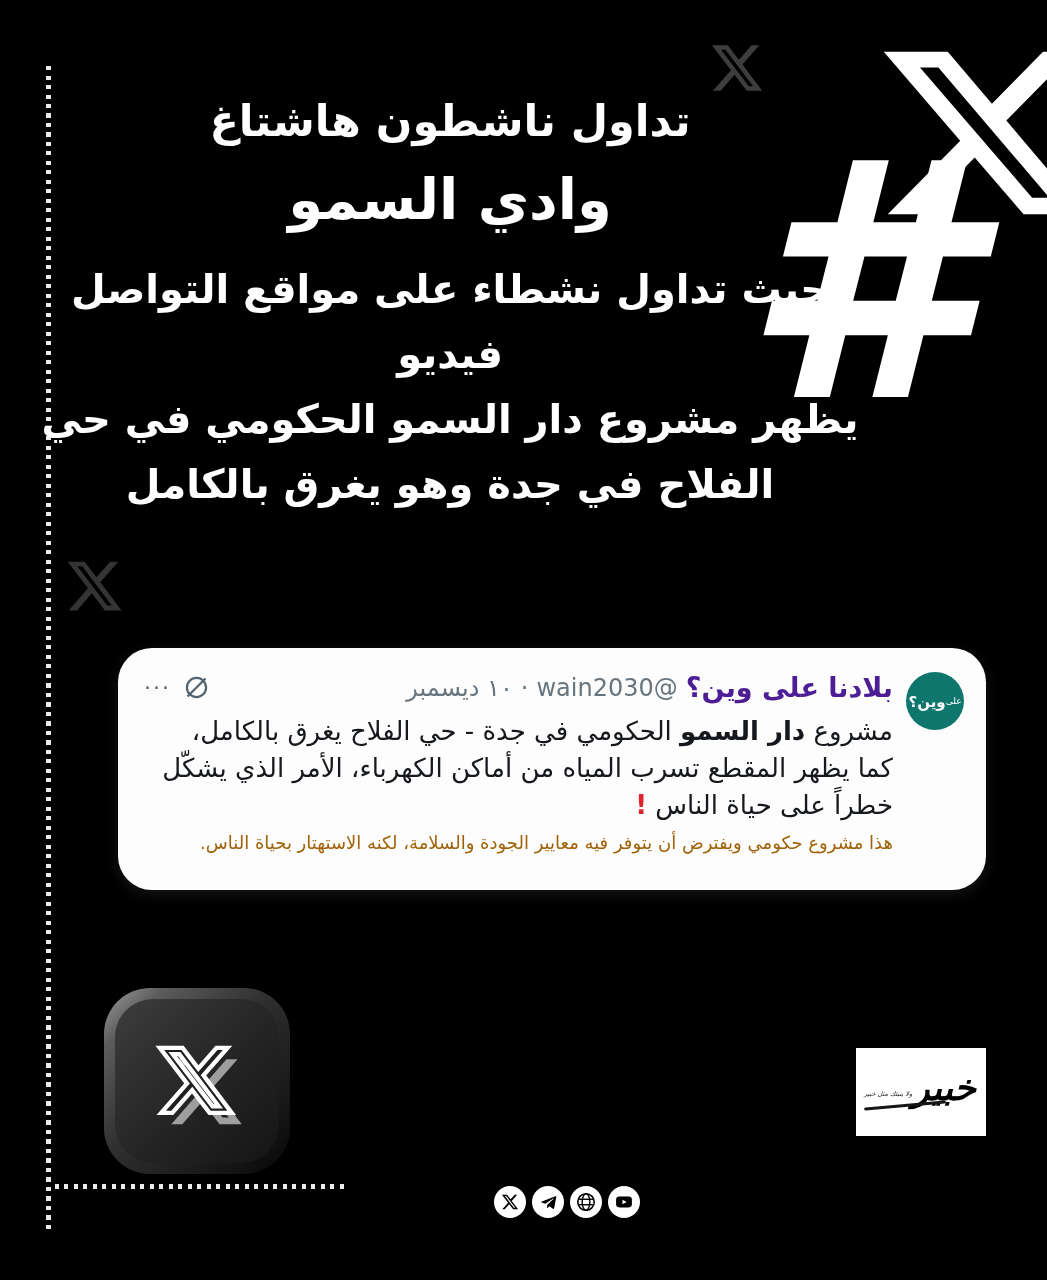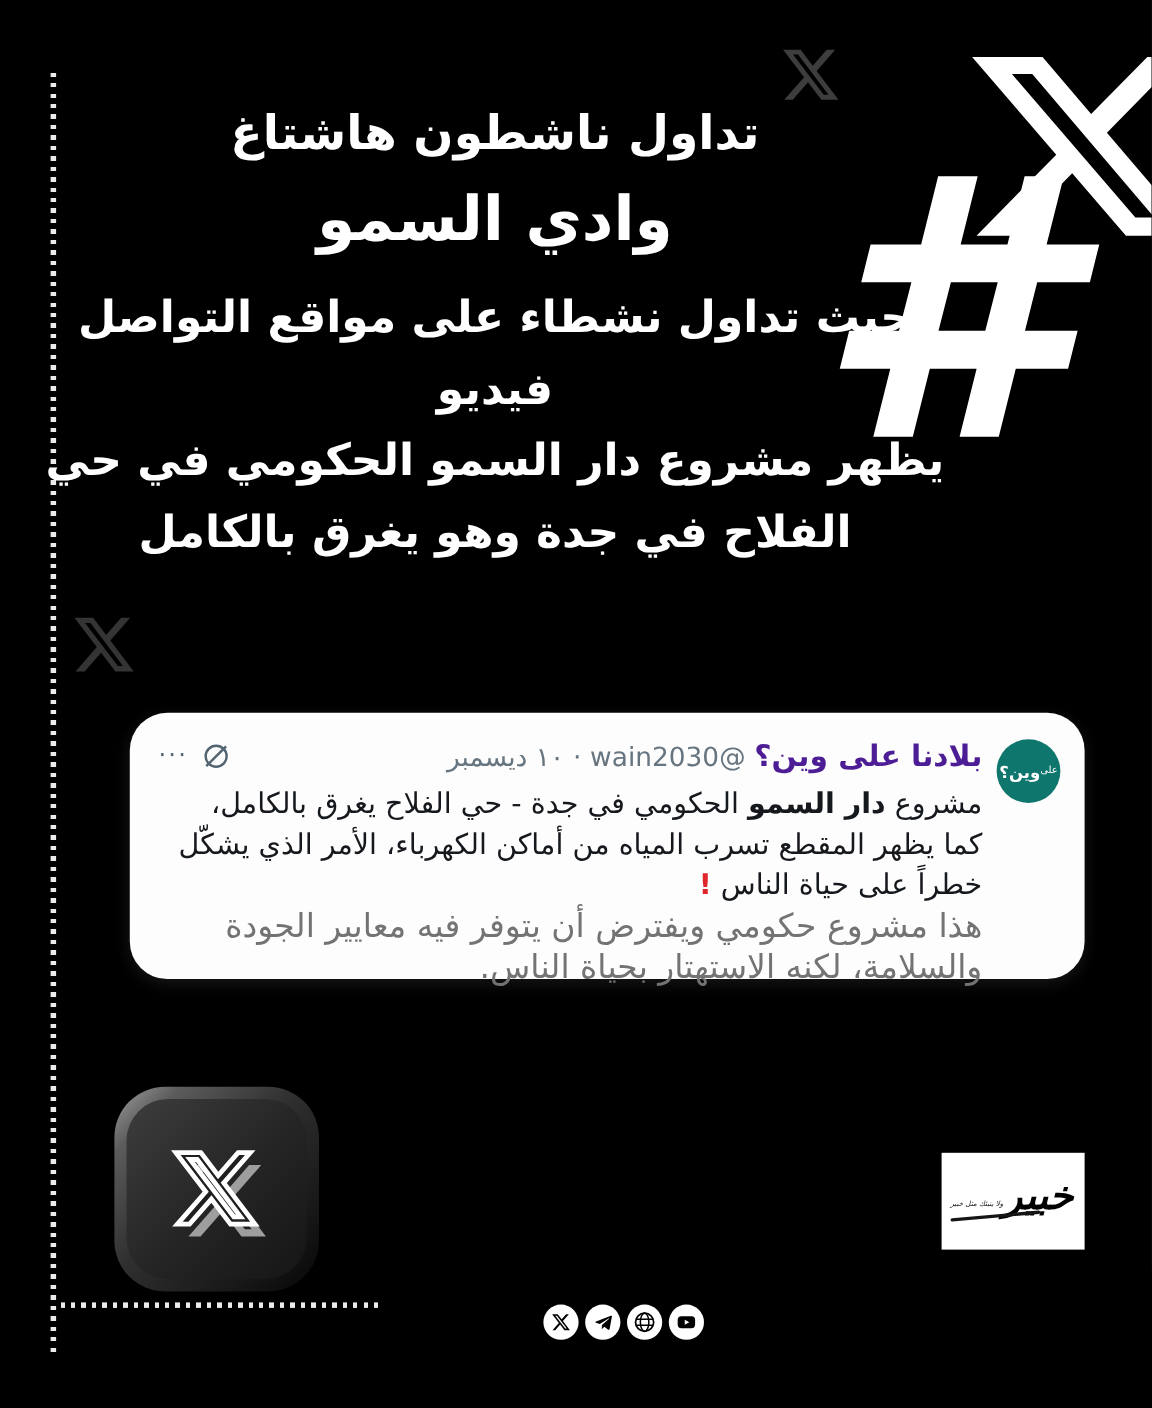--- a/index.html
+++ b/index.html
@@ -38,21 +38,21 @@
   .avatar .a2{font-size:15px;font-weight:700;margin-top:2px;}
   .tweet-content{flex:1;min-width:0;}
   .tweet-header{display:flex;align-items:center;gap:8px;}
   .t-name{font-size:27px;font-weight:700;color:#4c1d95;white-space:nowrap;}
   .t-handle,.t-sep,.t-date{font-size:24px;color:#66757f;white-space:nowrap;text-align:center;}
   .t-icons{margin-inline-start:auto;display:flex;align-items:center;gap:12px;}
   .more-dots{font-size:22px;color:#536471;letter-spacing:2px;line-height:1;}
   .t-body{margin:10px 0 0 15px;font-size:26px;line-height:37px;color:#15181c;text-align:right;}
   .t-body .bold{font-weight:700;}
   .t-body .red{color:#e0262d;font-weight:700;}
-  .t-body2{margin:0;font-size:30px;line-height:37px;color:#737373;text-align:right;}
+  .t-body2{margin:0;font-size:18px;line-height:37px;color:#a16207;text-align:right;}
 
   
   .cube{position:absolute;left:104px;top:988px;width:186px;height:186px;border-radius:46px;
     background:linear-gradient(135deg,#a0a0a0 0%,#5c5c5c 16%,#303030 45%,#181818 78%,#060606 100%);}
   .cube-face{position:absolute;inset:11px;border-radius:38px;
     background:linear-gradient(135deg,#3d3d3d 0%,#242424 55%,#151515 100%);
     display:flex;align-items:center;justify-content:center;}
 
   
   .brand-box{position:absolute;left:856px;top:1048px;width:130px;height:88px;background:#fff;color:#000;}

